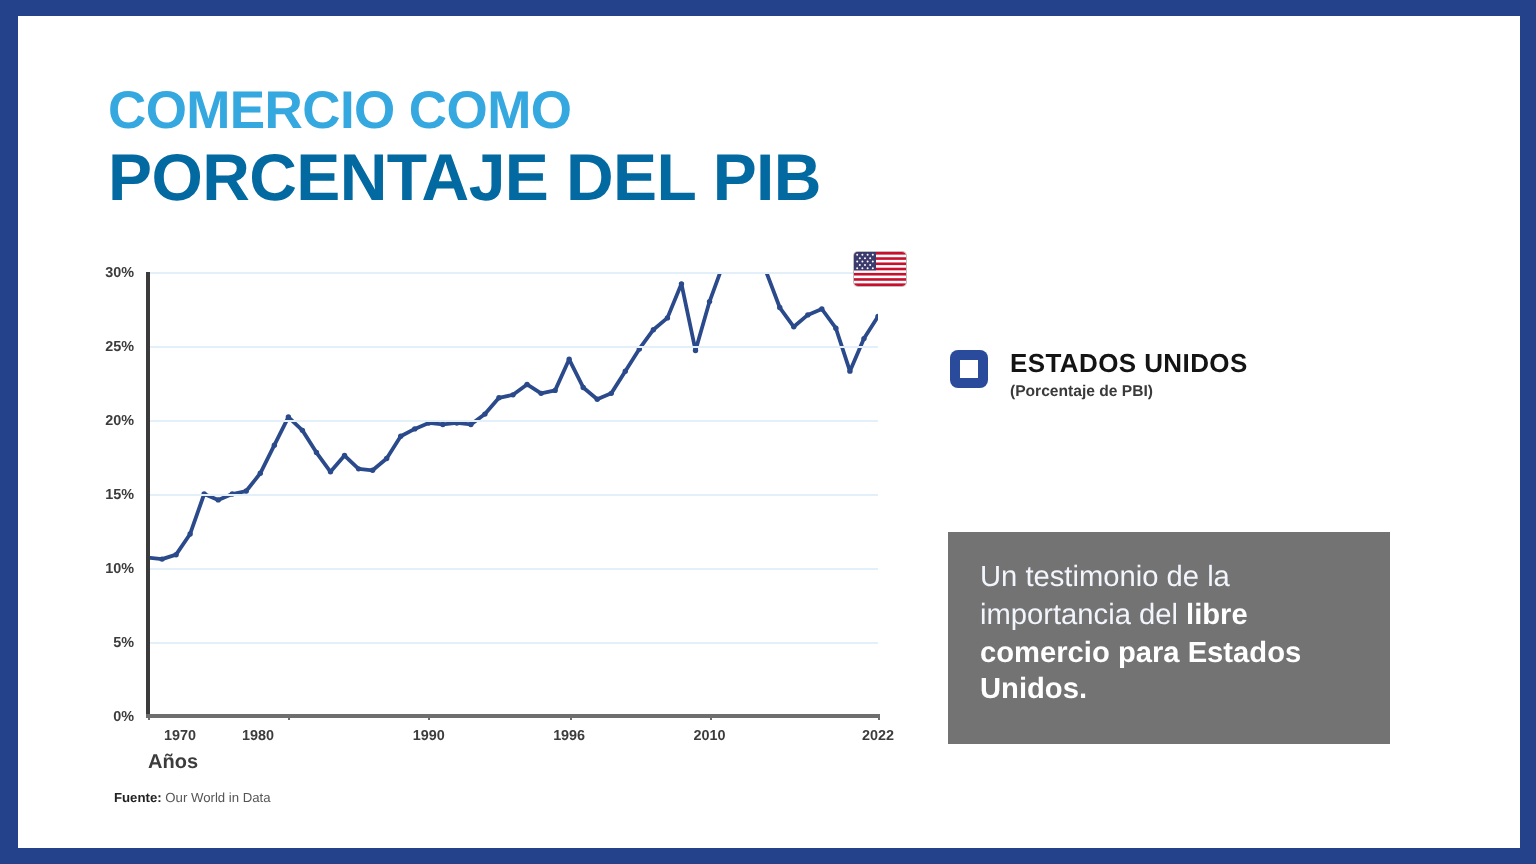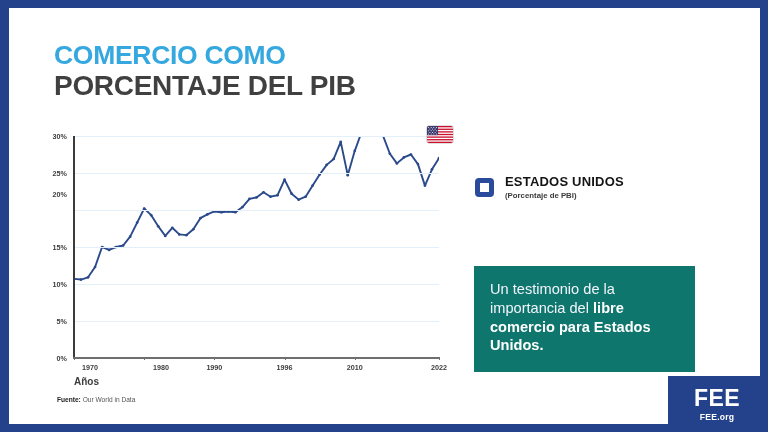--- a/index.html
+++ b/index.html
@@ -21,21 +21,21 @@
     background:#FFFFFF;
   }
 
   
   .title-block { position:absolute; left:45px; top:32px; }
   .title-line1 {
     font-size:26.5px; font-weight:bold; color:#35A8E0;
     letter-spacing:-0.3px; line-height:1.14;
   }
   .title-line2 {
-    font-size:28px; font-weight:bold; color:#404040;
+    font-size:33px; font-weight:bold; color:#0369a1;
     letter-spacing:-0.3px; line-height:1.14;
   }
 
   
   .chart-wrap { position:absolute; left:30px; top:118px; width:420px; height:245px; }
   .plot {
     position:absolute; left:35px; top:10px;
     width:365px; height:222px;
   }
   .grid-line {
@@ -75,35 +75,35 @@
     width:26px; height:17px; border-radius:2px; overflow:hidden;
     box-shadow:0 0 0 0.5px rgba(0,0,0,0.25);
   }
   .source {
     position:absolute; left:48px; top:388px;
     font-size:6.6px; color:#555;
   }
   .source b { color:#222; }
 
   
-  .legend { position:absolute; left:466px; top:166px; display:flex; align-items:center; gap:11px; }
+  .legend { position:absolute; left:466px; top:166px; display:flex; align-items:flex-start; gap:11px; }
   .legend-swatch {
     width:19px; height:19px; border-radius:4px;
     background:#2A4A9B; display:flex; align-items:center; justify-content:center;
     flex:0 0 auto; margin-top:1px;
   }
   .legend-swatch i { display:block; width:9px; height:9px; background:#fff; }
   .legend-title { font-size:13px; font-weight:bold; color:#141414; letter-spacing:0.2px; }
   .legend-sub { font-size:7.8px; font-weight:bold; color:#3A3A3A; margin-top:2px; }
 
   
   .callout {
     position:absolute; left:465px; top:258px;
     width:221px; height:106px;
-    background:#0f766e;
+    background:#737373;
     padding:14px 16px 0 16px;
   }
   .callout-text {
     font-size:14.6px; line-height:1.29; color:#F2F5FB; font-weight:300;
   }
   .callout-text b { font-weight:bold; color:#FFFFFF; }
 
   
   .logo {
     position:absolute; right:0px; top:368px;
@@ -198,28 +198,28 @@
           <div class="grid-line" style="top: 37px;"></div>
           <div class="grid-line" style="top: 0px;"></div>
         </div>
       <div class="axis-y"></div>
       <div class="axis-x"></div>
       <div class="ytick-holder" id="yticks">
           <div class="ytick" style="top: 222px;">0%</div>
           <div class="ytick" style="top: 185px;">5%</div>
           <div class="ytick" style="top: 148px;">10%</div>
           <div class="ytick" style="top: 111px;">15%</div>
-          <div class="ytick" style="top: 58px;">20%</div>
+          <div class="ytick" style="top: 74px;">20%</div>
           <div class="ytick" style="top: 37px;">25%</div>
           <div class="ytick" style="top: 0px; text-align: right;">30%</div>
         </div>
       <div class="xticks" id="xticks">
           <div class="xtick" style="left: 16px;">1970</div>
           <div class="xtick-mark" style="left: 0px;"></div>
-          <div class="xtick" style="left: 87px;">1980</div>
+          <div class="xtick" style="left: 55px;">1980</div>
           <div class="xtick-mark" style="left: 70.1923px;"></div>
           <div class="xtick" style="left: 140.385px;">1990</div>
           <div class="xtick-mark" style="left: 140.385px;"></div>
           <div class="xtick" style="left: 210.577px;">1996</div>
           <div class="xtick-mark" style="left: 210.577px;"></div>
           <div class="xtick" style="left: 280.769px;">2010</div>
           <div class="xtick-mark" style="left: 280.769px;"></div>
           <div class="xtick" style="left: 365px;">2022</div>
           <div class="xtick-mark" style="left: 365px;"></div>
         </div>
@@ -276,19 +276,15 @@
         <div class="legend-sub">(Porcentaje de PBI)</div>
       </div>
     </div>
 
     <div class="callout">
       <div class="callout-text">
         <span>Un testimonio de la importancia del </span><b>libre comercio para Estados Unidos.</b>
       </div>
     </div>
 
-    <div class="logo">
-      <div class="logo-main">FEE</div>
-      <div class="logo-sub">FEE.org</div>
-    </div>
 
   </div>
 </div>
 
 </body></html>

